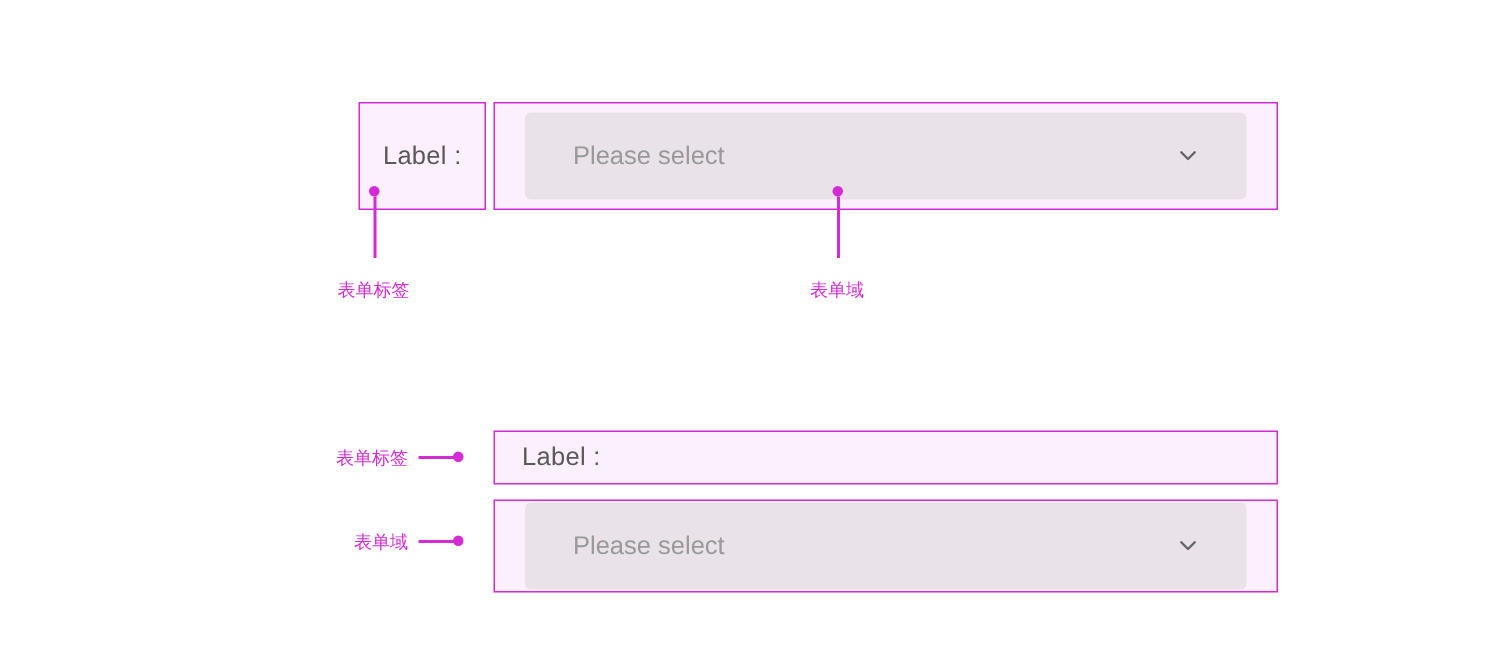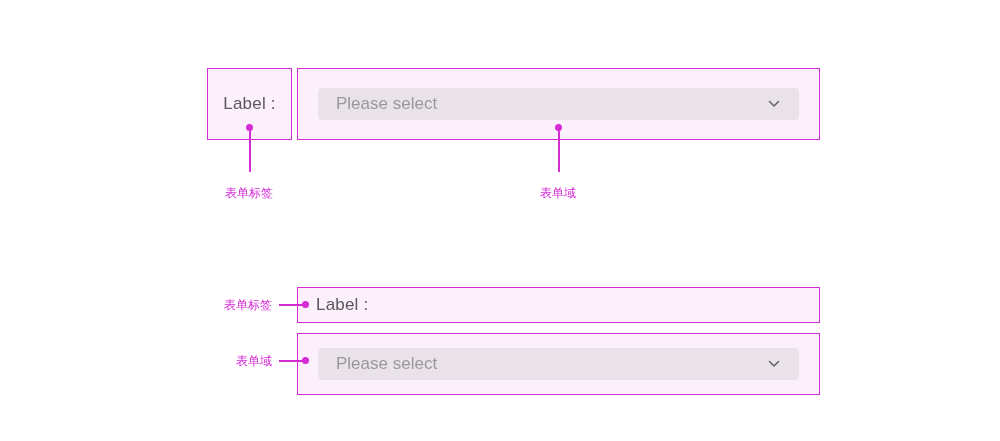--- a/index.html
+++ b/index.html
@@ -14,42 +14,43 @@
     height: 441px;
     background: #ffffff;
     overflow: hidden;
   }
 
   
   .spec-box {
     position: absolute;
     border: 1px solid var(--accent, #d42bd4);
     background: var(--box_fill, #fdf0fd);
+    margin-left: 32px;
   }
   .top-label-box   { left: 207px; top: 68px;  width: 85px;  height: 72px; display: flex; align-items: center; justify-content: center; }
   .top-field-box   { left: 297px; top: 68px;  width: 523px; height: 72px; display: flex; align-items: center; padding: 0 20px; }
   .bottom-label-box{ left: 297px; top: 287px; width: 523px; height: 36px; display: flex; align-items: center; padding: 0 18px; }
   .bottom-field-box{ left: 297px; top: 333px; width: 523px; height: 62px; display: flex; align-items: center; padding: 0 20px; }
 
   .form-label {
     font-size: 17px;
     color: var(--label_text, #595959);
     letter-spacing: 0.2px;
   }
 
   
   .select {
     flex: 1;
-    height: 32px;
+    height: 58px;
     background: var(--select_bg, #e9e2e9);
     border-radius: 4px;
     display: flex;
     align-items: center;
     justify-content: space-between;
-    padding: 0 18px;
+    padding: 0 32px;
     cursor: pointer;
   }
   .placeholder {
     font-size: 17px;
     color: var(--placeholder_text, #999999);
   }
   .chevron { color: var(--chevron, #666666); flex: 0 0 auto; }
 
   
   .dot {

